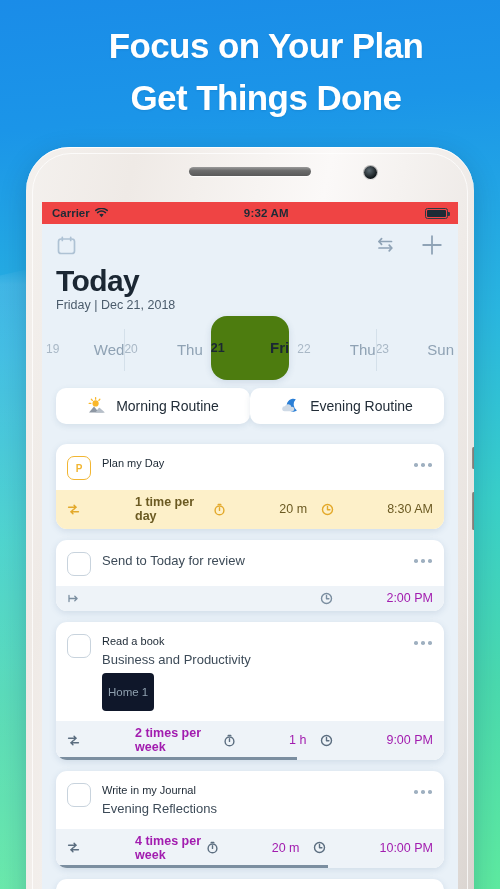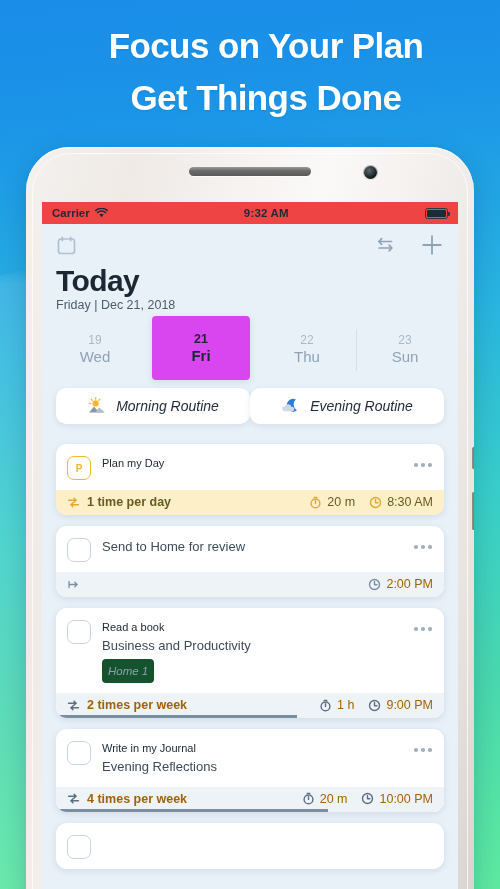--- a/index.html
+++ b/index.html
@@ -112,39 +112,39 @@
   }
   .page-title { font-size: 30px; font-weight: bold; color:#1b2733; letter-spacing:-.6px; }
   .page-date { font-size: 12.5px; font-weight: normal; color:#4a5b6b; }
 
   
   .datestrip {
     display:flex; margin-top: 10px; padding: 0 4px; height: 56px;
     position: relative;
   }
   .datecell {
-    flex:1; display:flex; flex-direction:column; align-items:center; justify-content:center;
+    flex:1; display:flex; flex-direction:row; align-items:center; justify-content:space-between;
     position:relative;
   }
   .datecell + .datecell:before {
     content:""; position:absolute; left:0; top:7px; bottom:7px; width:1px;
     background:#d4e0ea;
   }
   .datecell .dnum { font-size: 12px; color:#a9b8c6; line-height:1.3; }
   .datecell .dday { font-size: 15px; color:#8fa2b4; line-height:1.25; }
   .datecell.active {
-    background:#d946ef; border-radius: 4px; box-shadow: 0 2px 7px rgba(40,80,120,.14);
+    background:#4d7c0f; border-radius: 16px; box-shadow: 0 2px 7px rgba(40,80,120,.14);
     margin: -6px 8px -2px;
   }
   .datecell.active:before, .datecell.active + .datecell:before { background: transparent; }
   .datecell.active .dnum { color:#1b2733; font-weight:bold; font-size:12.5px; }
   .datecell.active .dday { color:#1b2733; font-weight:bold; }
 
   
-  .routines { display:flex; gap:0; padding: 10px 14px 8px; font-style: italic; }
+  .routines { display:flex; gap:0; padding: 10px 14px 8px; }
   .routine {
     flex:1; height: 36px; background:#fff; border-radius: 10px;
     display:flex; align-items:center; justify-content:center; gap:9px;
     box-shadow: 0 2px 6px rgba(40,80,120,.11);
     font-size: 14px; color:#222d38;
   }
   .r-icon { width:20px; height:20px; display:block; }
 
   
   .tasklist { padding: 12px 14px 0; display:flex; flex-direction:column; gap:11px; }
@@ -160,35 +160,35 @@
   }
   .checkbox.badge {
     border-color:#f2b632; color:#f2b632; font-size:10px; font-weight:bold;
     display:flex; align-items:center; justify-content:center;
   }
   .card-texts { flex:1; padding-left: 11px; min-width:0; }
   .t-title { font-size: 11px; color:#1b2733; line-height: 1.5; }
   .t-sub { font-size: 13px; color:#3d4b58; line-height: 1.45; margin-top:1px; }
   .t-tag {
     display:inline-block; margin-top:4px; font-size:11.5px; color:#8fa0af;
-    background:#14532d; border-radius:4px; padding: 6px 6px; font-style: italic;
+    background:#0f172a; border-radius:4px; padding: 13px 6px;
   }
   .dots { display:flex; gap:3.5px; align-items:center; padding-top:8px; padding-left:6px; }
   .dots i { width:3.6px; height:3.6px; border-radius:50%; background:#9fb0c0; display:block; }
 
   .card-foot {
     display:flex; align-items:center; padding: 5px 11px 6px;
-    background:#eef3f8; font-size: 12.5px; color:#a16207; position:relative;
+    background:#eef3f8; font-size: 12.5px; color:#a21caf; position:relative;
   }
   .card-foot.amber { background:#fdf0c9; color:#6b5a22; }
   .foot-left { display:flex; align-items:center; gap:7px; flex:1; }
   .foot-right { display:flex; align-items:center; gap:14px; }
   .foot-item { display:flex; align-items:center; gap:5px; }
   .foot-item span { font-weight:normal; }
-  .foot-strong { font-weight:bold; }
+  .foot-strong { font-weight:bold;margin-left:48px; }
   .progress {
     position:absolute; left:0; bottom:0; height:3px; background:#7b8ea0;
   }
   svg { display:block; }
 </style>
 </head>
 <body>
 
 <div class="bg"></div>
 <div class="bg-diagonal"></div>
@@ -252,20 +252,24 @@
     <div class="titlerow">
       <div class="page-title">Today</div>
       <div class="page-date">Friday | Dec 21, 2018</div>
     </div>
 
     <div class="datestrip">
       <div class="datecell">
         <span class="dnum">19</span>
         <span class="dday">Wed</span>
       </div>
+      <div class="datecell">
+        <span class="dnum">20</span>
+        <span class="dday">Thu</span>
+      </div>
       <div class="datecell active">
         <span class="dnum">21</span>
         <span class="dday">Fri</span>
       </div>
       <div class="datecell">
         <span class="dnum">22</span>
         <span class="dday">Thu</span>
       </div>
       <div class="datecell">
         <span class="dnum">23</span>
@@ -342,21 +346,21 @@
               <span class="foot-strong">8:30 AM</span>
             </div>
           </div>
         </div>
       </div>
 
       <div class="card">
         <div class="card-main">
           <div class="checkbox"></div>
           <div class="card-texts">
-            <div class="t-sub">Send to Home for review</div>
+            <div class="t-sub">Send to Today for review</div>
           </div>
           <div class="dots">
               <i></i>
               <i></i>
               <i></i>
             </div>
         </div>
         <div class="card-foot">
           <div class="foot-left">
             <span>

